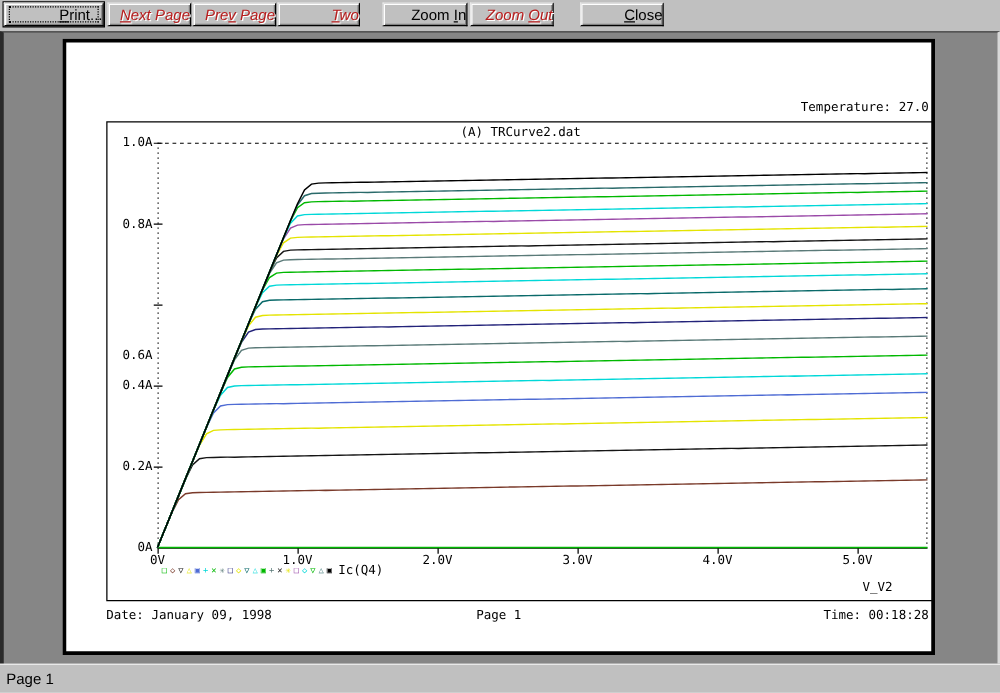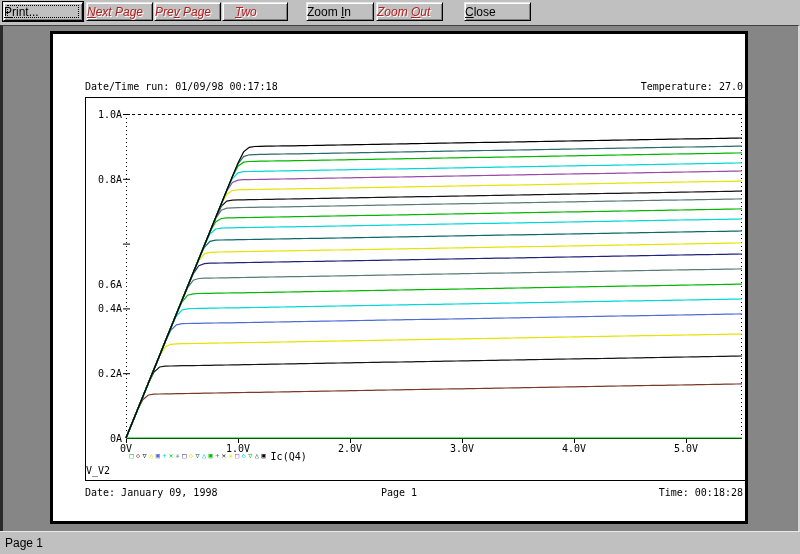--- a/index.html
+++ b/index.html
@@ -8,21 +8,21 @@
     background:#c0c0c0;font-family:"Liberation Sans",sans-serif;
     -webkit-font-smoothing:none;
   }
   
   .toolbar{
     position:absolute;left:0;top:0;width:800px;height:25px;
     background:#c0c0c0;
   }
   .tb-btn{
     position:absolute;top:2px;height:19px;background:#c0c0c0;
-    font:12px "Liberation Sans",sans-serif;text-align:left;line-height:19px;
+    font:12px "Liberation Sans",sans-serif;text-align:right;line-height:19px;
     color:#000;border:1px solid;border-color:#e8e8e8 #000 #000 #e8e8e8;
     box-shadow:inset 1px 1px 0 #fff, inset -1px -1px 0 #808080;
     cursor:default;user-select:none;box-sizing:border-box;
   }
   .tb-btn.disabled{color:#b91c1c;text-shadow:1px 1px 0 #fff;font-style:italic;}
   .tb-btn.default{box-shadow:0 0 0 1px #000, inset 1px 1px 0 #fff, inset -1px -1px 0 #808080;}
   .tb-btn .focus-rect{
     position:absolute;left:3px;top:2px;right:3px;bottom:2px;
     border:1px dotted #000;pointer-events:none;
   }
@@ -48,21 +48,21 @@
   .chart-title{position:absolute;left:0;top:3px;width:100%;text-align:center;}
   .plot-svg{position:absolute;left:34px;top:16px;}
   .ylab{position:absolute;width:36px;text-align:right;left:0;}
   .xlab{position:absolute;top:345px;width:40px;text-align:center;}
   .legend-row{position:absolute;left:42px;top:354px;height:10px;}
   .legend-marker{
     position:absolute;top:0;width:7px;height:9px;
     font:7px "DejaVu Sans Mono",monospace;text-align:center;line-height:9px;
   }
   .legend-label{position:absolute;top:-1px;}
-  .axis-title{position:absolute;top:367px;left:0;width:628px;text-align:left;}
+  .axis-title{position:absolute;top:367px;left:0;width:628px;text-align:right;}
   .ftr-left{position:absolute;left:32px;top:453px;}
   .ftr-center{position:absolute;left:0;top:453px;width:100%;text-align:center;}
   .ftr-right{position:absolute;right:2px;top:453px;}
   
   .statusbar{
     position:absolute;left:0;top:531px;width:800px;height:23px;
     background:#c0c0c0;border-top:1px solid #e8e8e8;box-sizing:border-box;
     font:12px "Liberation Sans",sans-serif;color:#000;
     line-height:22px;padding-left:5px;
   }
@@ -76,24 +76,24 @@
     <div class="tb-btn disabled" style="left: 154px; width: 67px;">Pre<u>v</u> Page</div>
     <div class="tb-btn disabled" style="left: 222px; width: 66px; padding-left: 12px;"><u>T</u>wo Page</div>
     <div class="tb-btn" style="left: 306px; width: 68px;">Zoom <u>I</u>n</div>
     <div class="tb-btn disabled" style="left: 376px; width: 67px;">Zoom <u>O</u>ut</div>
     <div class="tb-btn" style="left: 464px; width: 67px;"><u>C</u>lose</div>
   </div>
 
 <div class="preview">
   <div class="page">
 
-    <div class="plot-text hdr-left">Date/Time run: 01/09/98 00:17:18</div>
     <div class="plot-text hdr-right">Temperature: 27.0</div>
 
     <div class="chart-frame">
+      <div class="plot-text chart-title">(A) TRCurve2.dat</div>
 
       <svg class="plot-svg" id="plot-svg" width="628" height="332" viewBox="0 0 628 332">
           <line x1="6" y1="0.5" x2="622" y2="0.5" stroke="#000" stroke-width="1" stroke-dasharray="3 3"></line>
           <line x1="6.5" y1="0" x2="6.5" y2="324" stroke="#000" stroke-width="1" stroke-dasharray="1 3"></line>
           <line x1="621.5" y1="0" x2="621.5" y2="324" stroke="#000" stroke-width="1" stroke-dasharray="1 3"></line>
           <line x1="6" y1="324.5" x2="622" y2="324.5" stroke="#000" stroke-width="1"></line>
           <line x1="6.5" y1="324" x2="6.5" y2="329" stroke="#000" stroke-width="1"></line>
           <line x1="118.5" y1="324" x2="118.5" y2="329" stroke="#000" stroke-width="1"></line>
           <line x1="230.5" y1="324" x2="230.5" y2="329" stroke="#000" stroke-width="1"></line>
           <line x1="342.5" y1="324" x2="342.5" y2="329" stroke="#000" stroke-width="1"></line>

